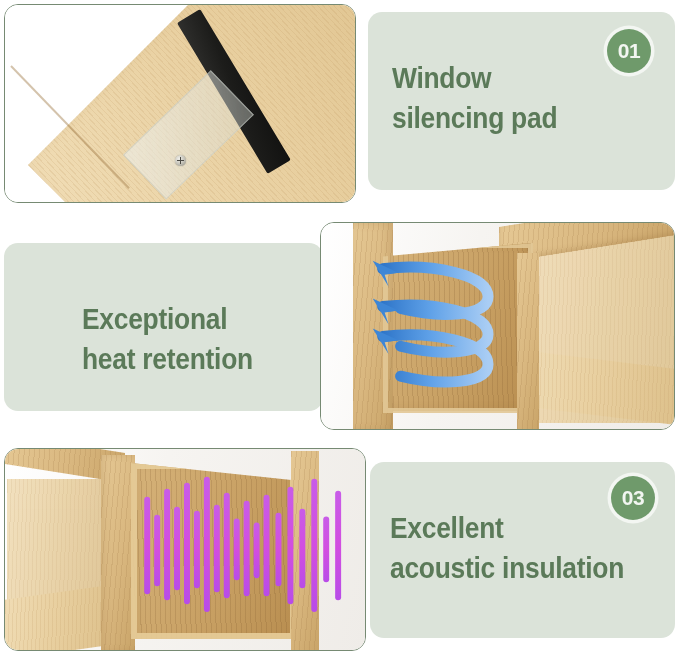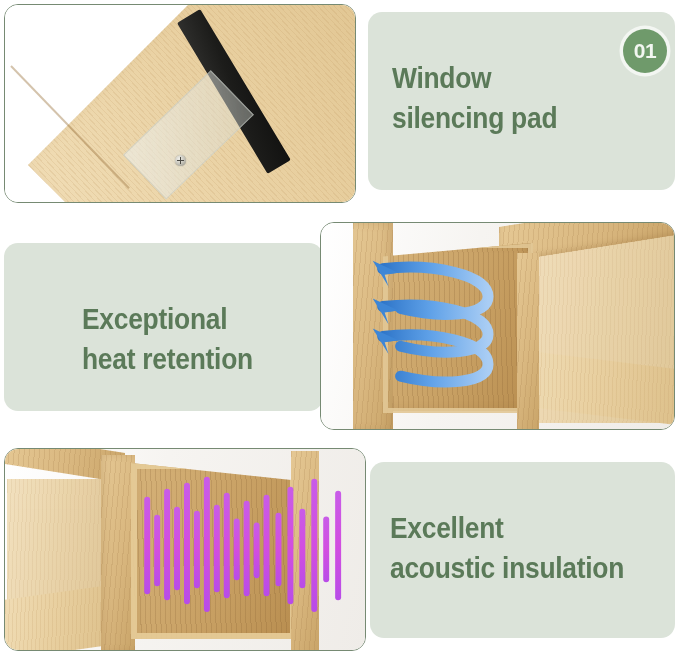--- a/index.html
+++ b/index.html
@@ -60,21 +60,21 @@
     display: flex;
     align-items: center;
     justify-content: center;
     letter-spacing: -0.5px;
   }
 
   
   #card-photo-1 { left: 4px;  top: 4px;   width: 352px; height: 199px; }
   #card-text-1  { left: 368px; top: 12px; width: 307px; height: 178px; }
   #title-1      { left: 24px;  top: 46px;  }
-  #badge-1      { right: 8px; top: 17px;  }
+  #badge-1      { right: 24px; top: 17px;  }
 
   
   #card-text-2  { left: 4px;   top: 243px; width: 319px; height: 168px; }
   #card-photo-2 { left: 320px; top: 222px; width: 355px; height: 208px; }
   #title-2      { left: 78px;  top: 56px;  }
   #badge-2      { left: 18px;  top: 16px;  }
 
   
   #card-photo-3 { left: 4px;   top: 448px; width: 362px; height: 203px; }
   #card-text-3  { left: 370px; top: 462px; width: 305px; height: 176px; }
@@ -282,13 +282,14 @@
         <rect x="320" y="68" width="6" height="66" rx="3"></rect>
         <rect x="332" y="42" width="6" height="110" rx="3"></rect>
       </g>
     </svg>
   </div>
 </div>
 
 <div class="text-card" id="card-text-3">
   <div class="feature-title" id="title-3">Excellent
 acoustic insulation</div>
+  <div class="badge" id="badge-3">03</div>
 </div>
 
 </body></html>

